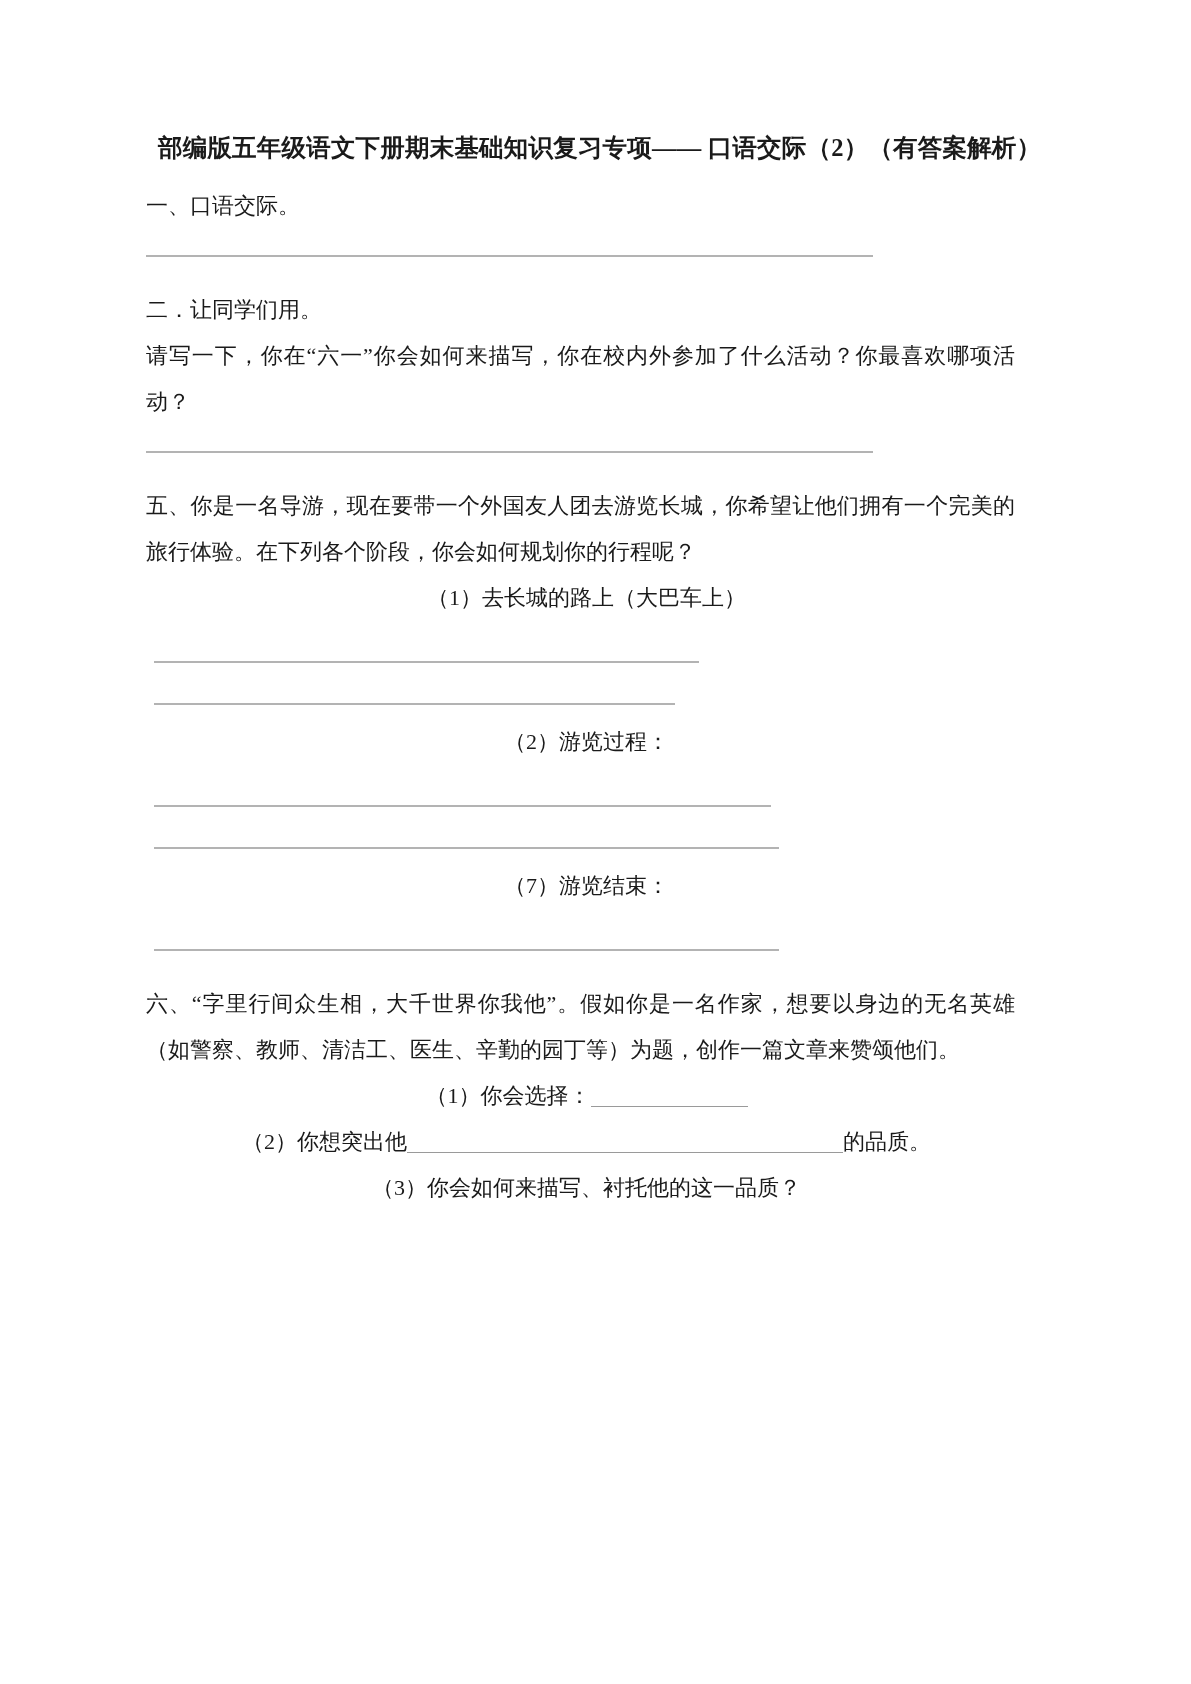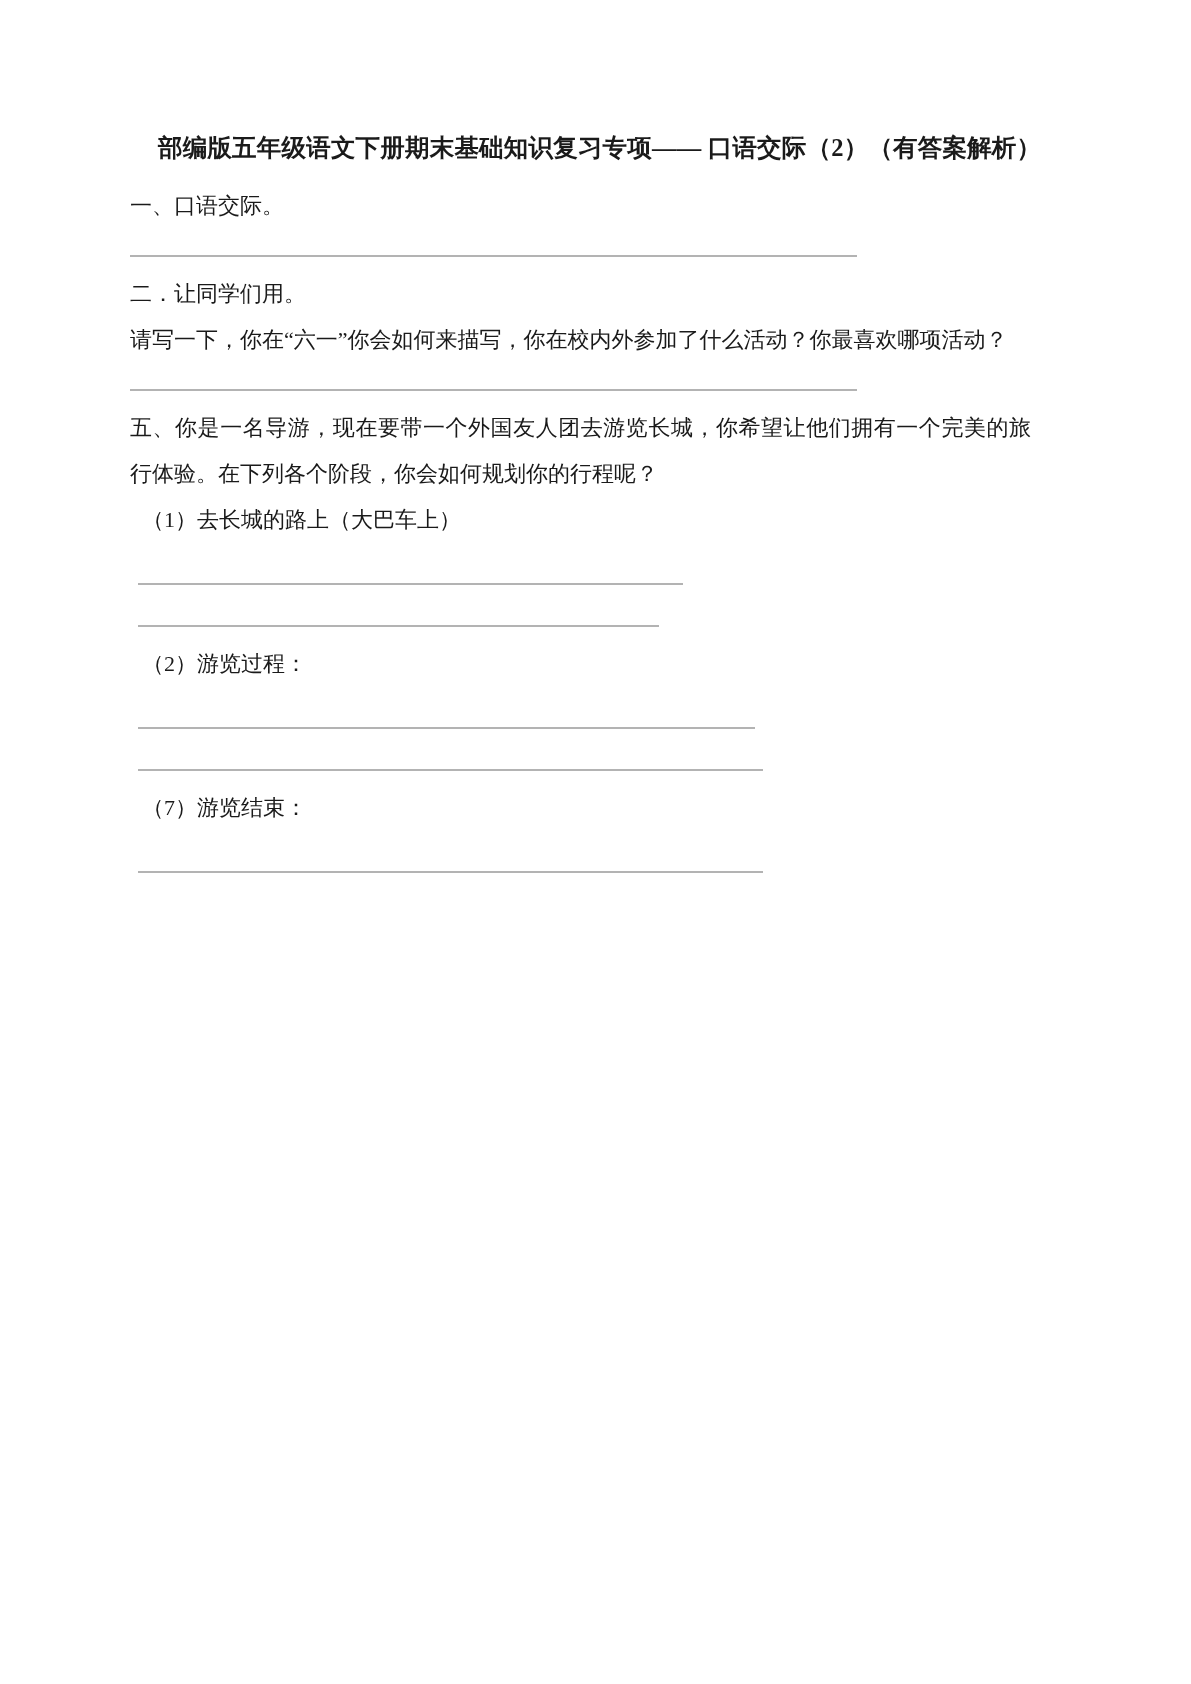--- a/index.html
+++ b/index.html
@@ -22,41 +22,42 @@
     height: 1684px;
     box-sizing: border-box;
     padding: 130px 160px 0 130px;
   }
   .doc-title {
     font-size: 24.5px;
     font-weight: bold;
     letter-spacing: 0.2px;
     text-align: left;
     padding-left: 28px;
-    margin: 0 0 16px 0;
+    margin: 0 0 8px 0;
     line-height: 1.5;
     white-space: nowrap;
   }
   .block {
-    margin: 0;
+    margin: 16px;
     font-family: Liberation Serif, serif;
   }
   .para {
     font-size: 22px;
     line-height: 46px;
     text-align: justify;
     text-justify: inter-ideograph;
     margin: 0;
     word-break: break-all;
   }
   .sub {
     font-size: 22px;
     line-height: 46px;
     margin: 0;
     padding-left: 12px;
+    text-align: center;
   }
   
   .rule {
     height: 0;
     border-top: 2px solid #b3b3b3;
     margin: 0;
   }
   .spacer-sm { height: 14px; }
   .spacer-md { height: 26px; }
   .spacer-lg { height: 40px; }
@@ -108,14 +109,23 @@
     <div class="spacer-lg"></div>
     <div class="rule" style="width:625px; margin-left:8px;"></div>
     <div class="spacer-sm"></div>
 
     <p class="sub">（7）游览结束：</p>
     <div class="spacer-lg"></div>
     <div class="rule" style="width:625px; margin-left:8px;"></div>
     <div class="spacer-sm"></div>
   </div>
 
+  <div class="block">
+    <p class="para">六、“字里行间众生相，大千世界你我他”。假如你是一名作家，想要以身边的无名英雄（如警察、教师、清洁工、医生、辛勤的园丁等）为题，创作一篇文章来赞颂他们。</p>
+
+    <p class="sub"><span>（1）你会选择：</span><span class="blank" style="width:157px;"></span></p>
+
+    <p class="sub"><span>（2）你想突出他</span><span class="blank" style="width:436px;"></span><span>的品质。</span></p>
+
+    <p class="sub">（3）你会如何来描写、衬托他的这一品质？</p>
+  </div>
 
 </div>
 
 </body></html>

